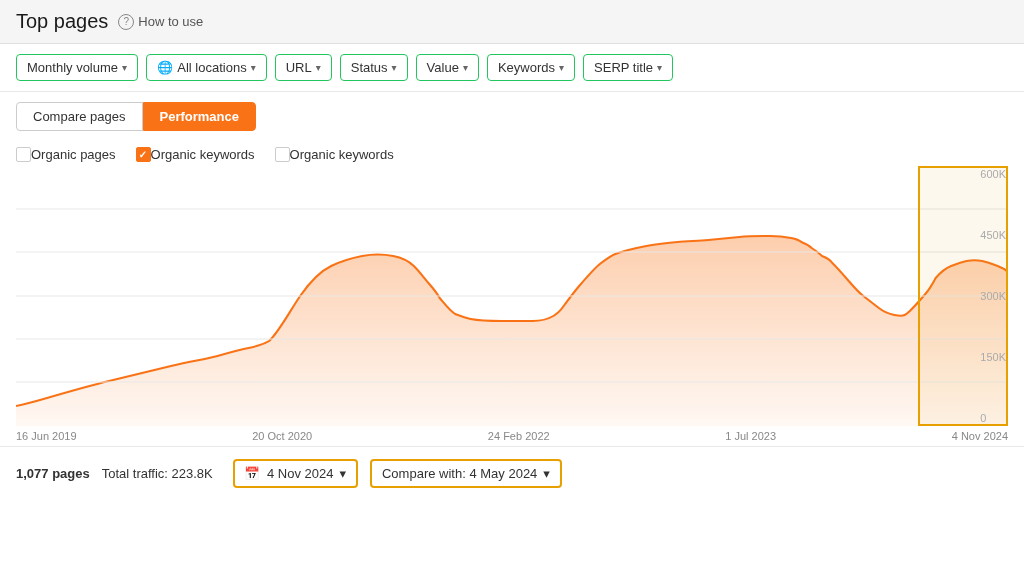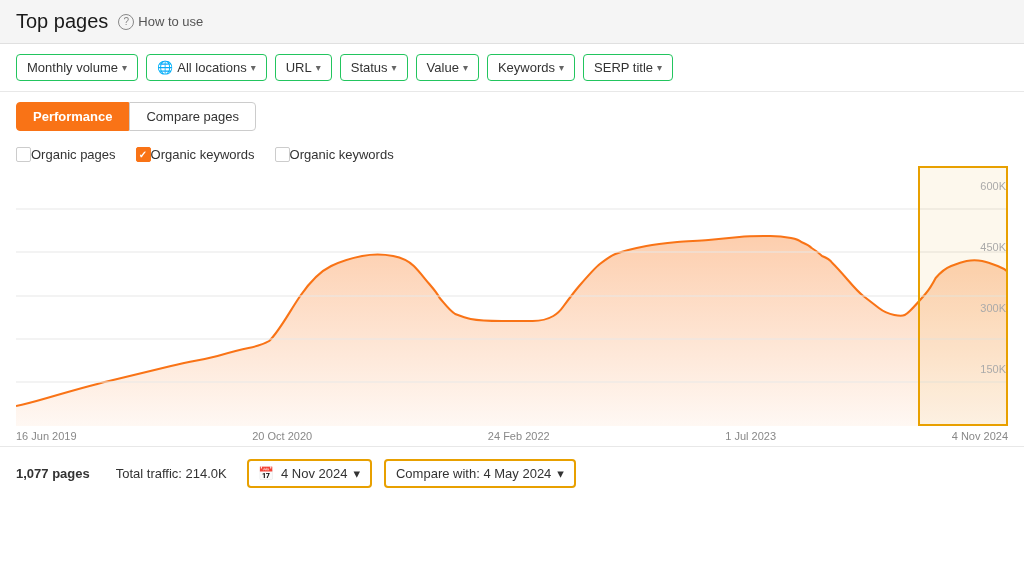--- a/index.html
+++ b/index.html
@@ -28,21 +28,21 @@
     .checkbox-box.checked { background: #f97316; border-color: #f97316; }
     .checkbox-box.checked::after { content: '✓'; color: #fff; font-size: 10px; font-weight: bold; }
 
     .chart-container { position: relative; margin: 0 16px; height: 260px; overflow: hidden; }
     .chart-svg { width: 100%; height: 100%; }
     .chart-highlight { position: absolute; right: 0; top: 0; width: 90px; height: 100%; border: 2px solid #e8a000; background: rgba(232, 160, 0, 0.07); pointer-events: none; }
 
     .x-axis { display: flex; justify-content: space-between; padding: 4px 16px 4px 16px; font-size: 11px; color: #888; }
 
     .footer { display: flex; align-items: center; gap: 12px; padding: 12px 16px; border-top: 1px solid #e8e8e8; }
-    .footer-info { font-size: 13px; color: #333; font-weight: 600; margin-right: 14px; }
+    .footer-info { font-size: 13px; color: #333; font-weight: 600; margin-right: 0; }
     .footer-traffic { font-size: 13px; color: #333; margin-right: 8px; }
     .date-btn { display: flex; align-items: center; gap: 6px; padding: 5px 10px; border: 2px solid #e8a000; border-radius: 4px; background: #fff; font-size: 13px; color: #333; cursor: pointer; }
     .calendar-icon { font-size: 13px; }
   </style>
 </head>
 <body>
 
 <div class="header">
   <span class="header-title">Top pages</span>
   <div class="how-to-use">
@@ -77,22 +77,22 @@
       <span>Keywords</span>
       <span class="chevron">▾</span>
     </button>
     <button class="filter-btn">
       <span>SERP title</span>
       <span class="chevron">▾</span>
     </button>
   </div>
 
 <div class="tab-area" id="tab-area">
+    <button class="tab-btn"><span>Compare pages</span></button>
     <button class="tab-btn active"><span>Performance</span></button>
-    <button class="tab-btn"><span>Compare pages</span></button>
   </div>
 
 <div class="checkboxes" id="checkbox-group">
     <div class="checkbox-item">
     <div class="checkbox-box"></div>
     <span>Organic pages</span>
   </div>
     <div class="checkbox-item">
     <div class="checkbox-box checked"></div>
     <span>Organic keywords</span>
@@ -214,41 +214,41 @@
 
       <line x1="0" y1="43" x2="960" y2="43" stroke="#e8e8e8" stroke-width="1"></line>
       <line x1="0" y1="86" x2="960" y2="86" stroke="#e8e8e8" stroke-width="1"></line>
       <line x1="0" y1="130" x2="960" y2="130" stroke="#e8e8e8" stroke-width="1"></line>
       <line x1="0" y1="173" x2="960" y2="173" stroke="#e8e8e8" stroke-width="1"></line>
       <line x1="0" y1="216" x2="960" y2="216" stroke="#e8e8e8" stroke-width="1"></line>
     </svg>
     
     <div class="chart-highlight"></div>
     
-    <div style="position:absolute; right:-2px; top:12px; height:100%; display:flex; flex-direction:column; justify-content:space-between; font-size:11px; color:#aaa; padding: 2px 0;">
+    <div style="position:absolute; right:-2px; top:0; height:100%; display:flex; flex-direction:column; justify-content:space-between; font-size:11px; color:#aaa; padding: 2px 0;">
       <span style="padding-right:4px;">600K</span>
       <span style="padding-right:4px;">450K</span>
       <span style="padding-right:4px;">300K</span>
       <span style="padding-right:4px;">150K</span>
       <span style="padding-right:4px;">0</span>
     </div>
   </div>
 </div>
 
 <div class="x-axis" id="x-axis">
     <span>16 Jun 2019</span>
     <span>20 Oct 2020</span>
     <span>24 Feb 2022</span>
     <span>1 Jul 2023</span>
     <span>4 Nov 2024</span>
   </div>
 
 <div class="footer">
   <span class="footer-info">1,077 pages</span>
-  <span class="footer-traffic">Total traffic: 214.0K</span>
+  <span class="footer-traffic">Total traffic: 223.8K</span>
   <button class="date-btn">
     <span class="calendar-icon">📅</span>
     <span>4 Nov 2024</span>
     <span>▾</span>
   </button>
   <button class="date-btn">
     <span>Compare with: 4 May 2024</span>
     <span>▾</span>
   </button>
 </div>

